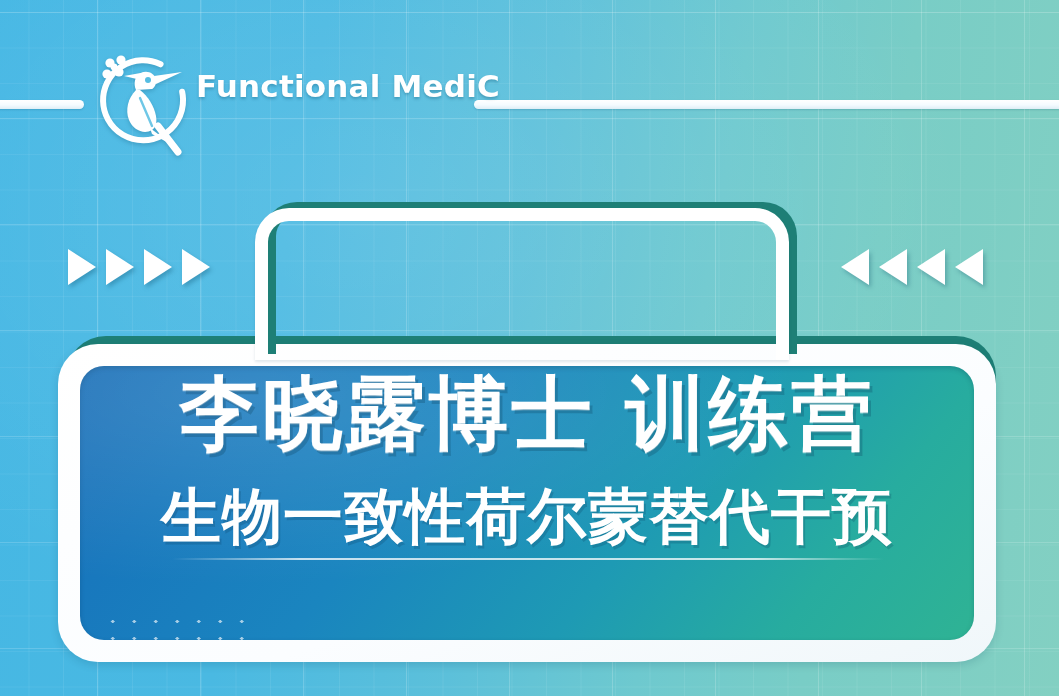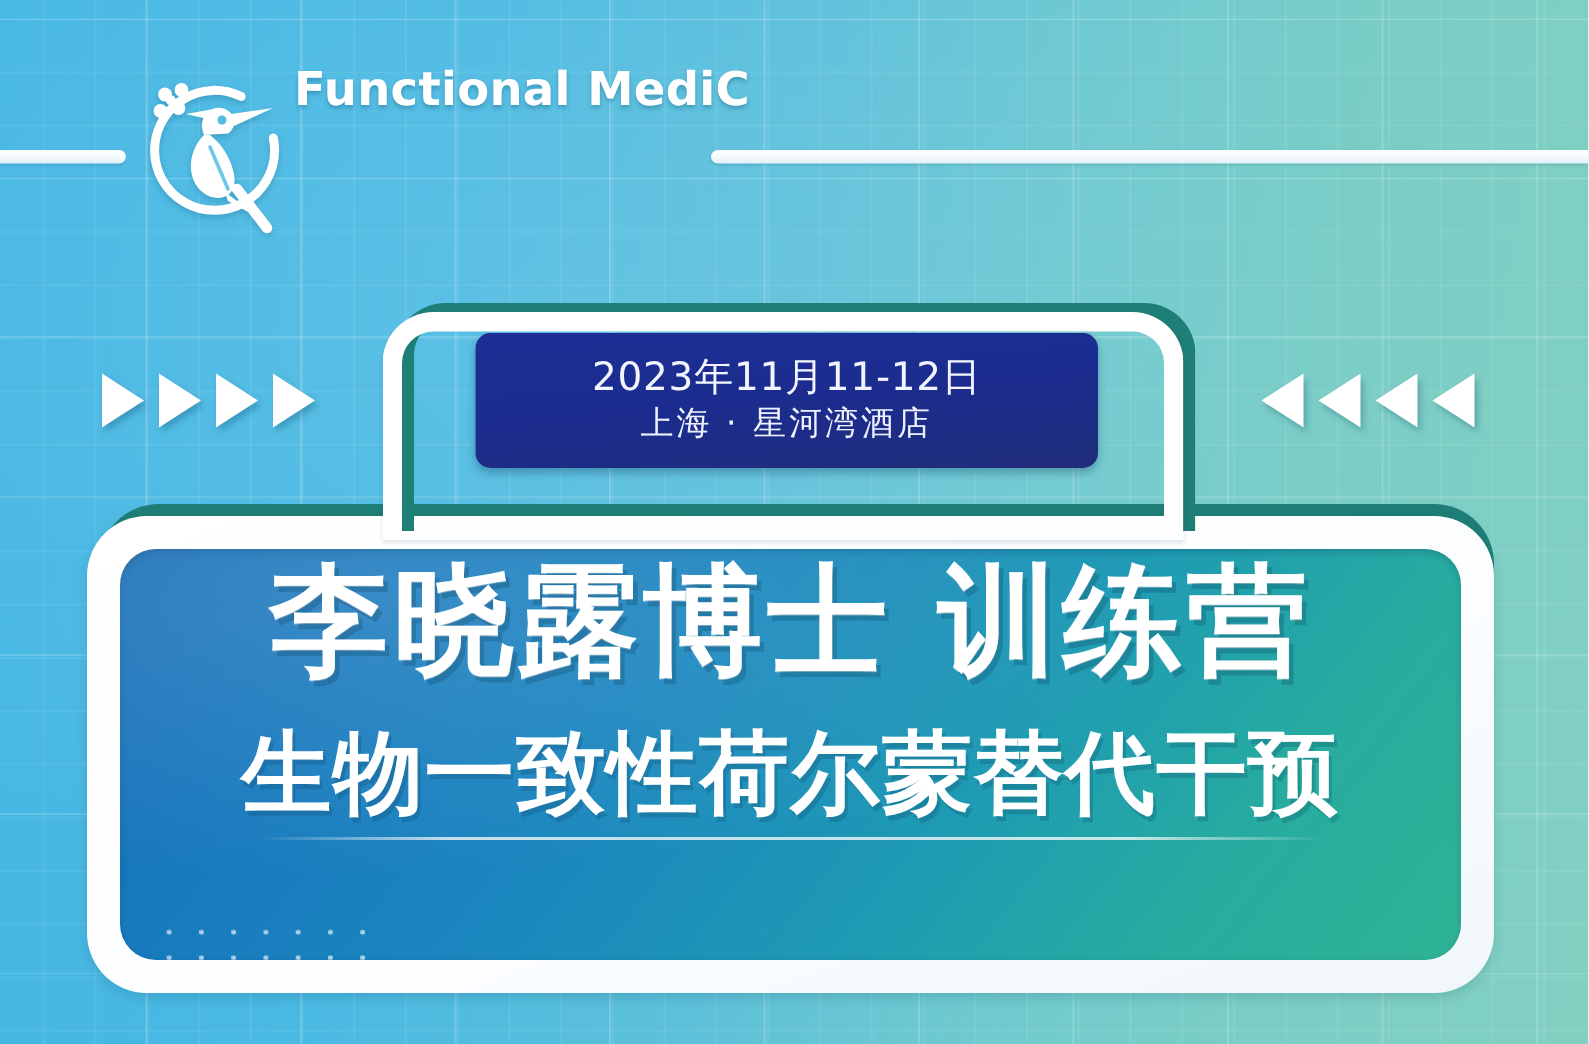--- a/index.html
+++ b/index.html
@@ -52,21 +52,21 @@
     box-shadow:0 1px 2px rgba(0,60,90,.18);
   }
   .rule-left{left:-14px;top:100px;width:98px;}
   .rule-right{left:474px;top:100px;width:600px;}
 
   .logo{position:absolute;left:78px;top:40px;width:132px;height:122px;}
   .logo svg{display:block;width:132px;height:122px;
     filter:drop-shadow(0 2px 2px rgba(0,60,90,.22));}
 
   .brand-en{
-    position:absolute;left:196px;top:42px;
+    position:absolute;left:196px;top:68px;
     font-size:31px;font-weight:bold;letter-spacing:.2px;
     color:#ffffff;
     text-shadow:0 2px 3px rgba(0,70,100,.30);
     font-family:"DejaVu Sans","Liberation Sans",sans-serif;
   }
   .brand-cn{
     position:absolute;left:196px;top:86px;
     font-size:58px;font-weight:bold;letter-spacing:5px;line-height:1;
     color:#ffffff;
     text-shadow:0 3px 4px rgba(0,70,100,.30);
@@ -260,19 +260,15 @@
 
       <div class="title-cn">李晓露博士 训练营</div>
       <div class="subtitle-cn">生物一致性荷尔蒙替代干预</div>
       <div class="divider"></div>
     </div>
   </div>
 
   <div class="bracket-wrap">
     <div class="bracket-shadow"></div>
     <div class="bracket"></div>
-    <div class="badge">
-      <div class="badge-date">2023年11月11-12日</div>
-      <div class="badge-place">上海 · 星河湾酒店</div>
-    </div>
   </div>
 
 </div>
 
 </body></html>

